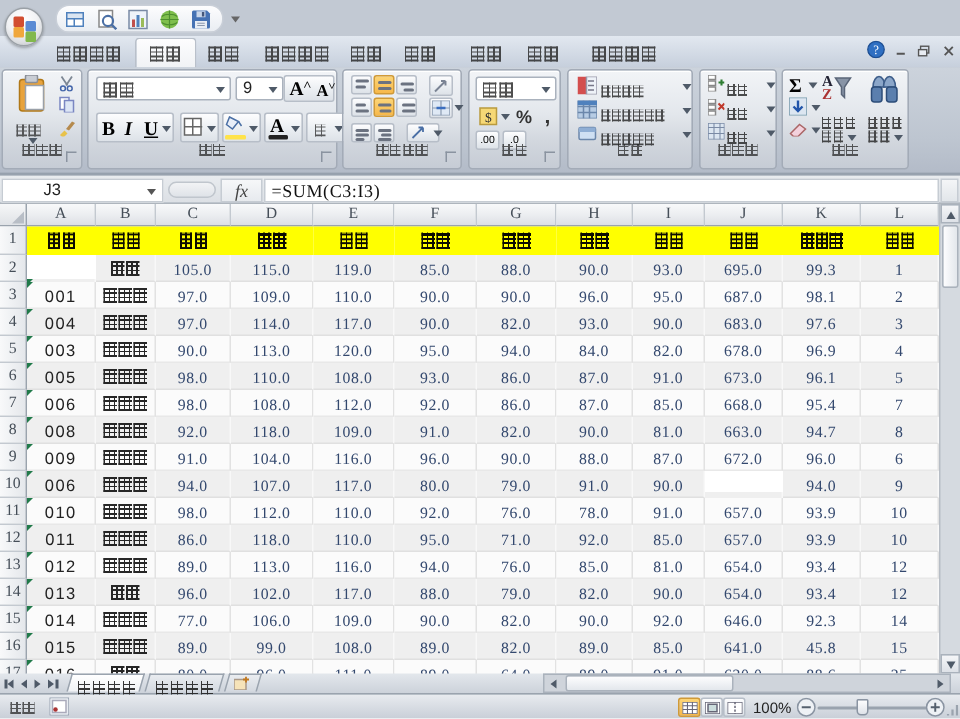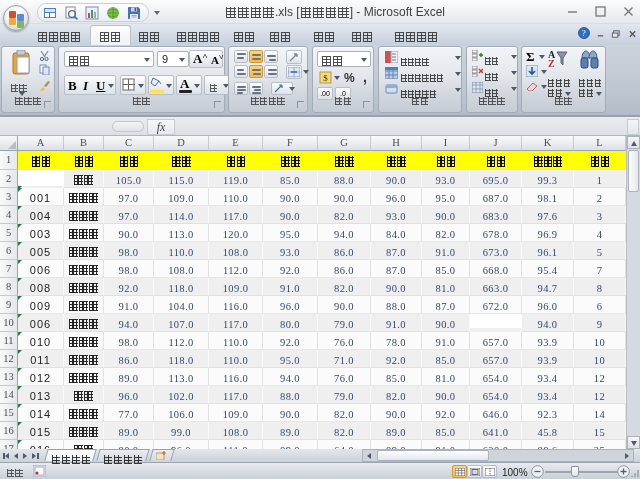--- a/index.html
+++ b/index.html
@@ -63,32 +63,20 @@
 
 #sbar{position:absolute;left:0;top:462px;width:640px;height:17px;background:linear-gradient(#e8ebef,#c9cfd8);border-top:1px solid #9aa3ae;font-size:11px;color:#333}
 
 #vsb{position:absolute;left:626px;top:136px;width:14px;height:313px;background:#d5dae0;border-left:1px solid #b7bdc5}
 #vthumb{position:absolute;left:628px;top:150px;width:11px;height:42px;background:linear-gradient(90deg,#fdfdfe,#e3e7ec);border:1px solid #aab2bc;border-radius:2px}
 .sbtn{position:absolute;background:linear-gradient(#f5f6f8,#dde1e7);border:1px solid #aab2bc}
 .arr{position:absolute;width:0;height:0}
 </style></head><body>
 <div id="win">
 
-  <div id="title">
-    <div class="txt"><i class="k kj"></i><i class="k kj"></i><i class="k kj"></i><i class="k kj"></i>.xls [<i class="k kj"></i><i class="k kj"></i><i class="k kj"></i><i class="k kj"></i>] - Microsoft Excel</div>
-    <svg class="wbtn" style="left:565px" viewBox="0 0 15 15">
-        <path d="M3 8h9" stroke="#777" stroke-width="1.4" fill="none"></path>
-      </svg>
-    <svg class="wbtn" style="left:593px" viewBox="0 0 15 15">
-        <rect x="3" y="3" width="9" height="9" stroke="#777" stroke-width="1.3" fill="none"></rect>
-      </svg>
-    <svg class="wbtn" style="left:621px" viewBox="0 0 15 15">
-        <path d="M3.5 3.5l8 8M11.5 3.5l-8 8" stroke="#777" stroke-width="1.4" fill="none"></path>
-      </svg>
-  </div>
   <div id="orb">
       <div class="q">
     <i style="left:0;top:1px;background:#d24e31"></i>
     <i style="left:8px;top:4px;background:#5b8bd4"></i>
     <i style="left:0;top:8px;background:#f0a73c"></i>
     <i style="left:8px;top:11px;background:#82b84c"></i>
   </div>
     </div>
   <div id="qat">
     <svg class="qi" style="left:5px" viewBox="0 0 14 14">
@@ -359,22 +347,27 @@
           <rect x="2" y="8" width="7" height="10" rx="2" fill="#5b7fae" stroke="#2d4d79"></rect>
           <rect x="12" y="8" width="7" height="10" rx="2" fill="#5b7fae" stroke="#2d4d79"></rect>
         </svg>
       <div style="position:absolute;left:56px;top:30px;line-height:9px;white-space:nowrap"><i class="k kr"></i><i class="k kr"></i><i class="k kr"></i><br><i class="k kr"></i><i class="k kr"></i><i class="dar" style="position:static;display:inline-block;margin:0 0 1px 2px"></i></div>
       <div class="glabel"><i class="k ks"></i><i class="k ks"></i></div>
     </div>
 
   </div>
   <div id="fbar">
 
+    <div id="nbox">
+        <span style="position:absolute;left:27px;top:1px">J3</span>
+        <i class="dar" style="right:4px;top:6px;border-top-color:#555"></i>
+      </div>
     <div style="position:absolute;left:112px;top:4px;width:32px;height:11px;background:linear-gradient(#f2f3f5,#dfe3e8);border:1px solid #c0c6cd;border-radius:6px"></div>
     <div id="fx">fx</div>
+    <div id="ftxt">=SUM(C3:I3)</div>
     <div style="position:absolute;right:1px;top:2px;width:12px;height:16px;background:linear-gradient(#f4f5f7,#e2e6ea);border:1px solid #c6ccd3"></div>
 
   </div>
   <div id="grid"></div>
   <div id="corner">
       <i></i>
     </div>
   <div class="chd" style="left:18px;width:46px">A</div>
     <div class="chd" style="left:64px;width:40px">B</div>
     <div class="chd" style="left:104px;width:50px">C</div>

